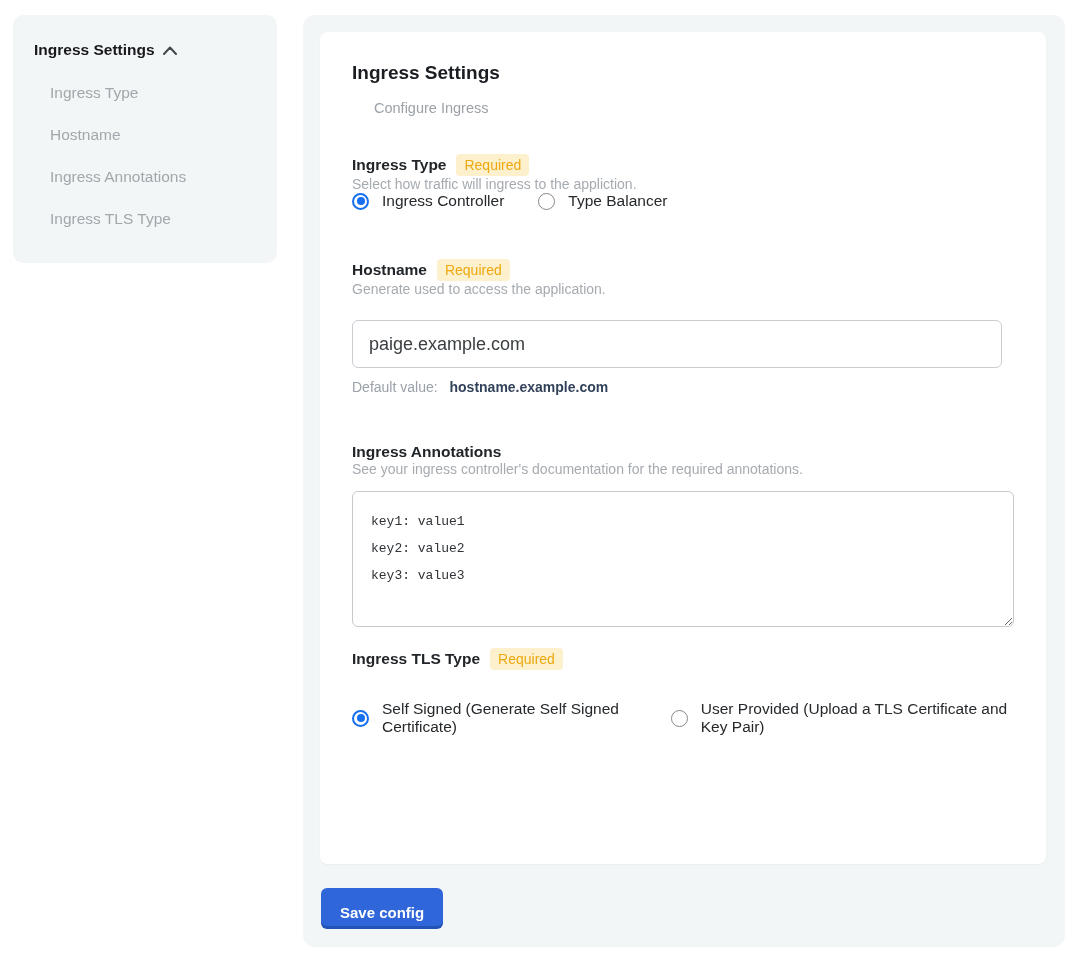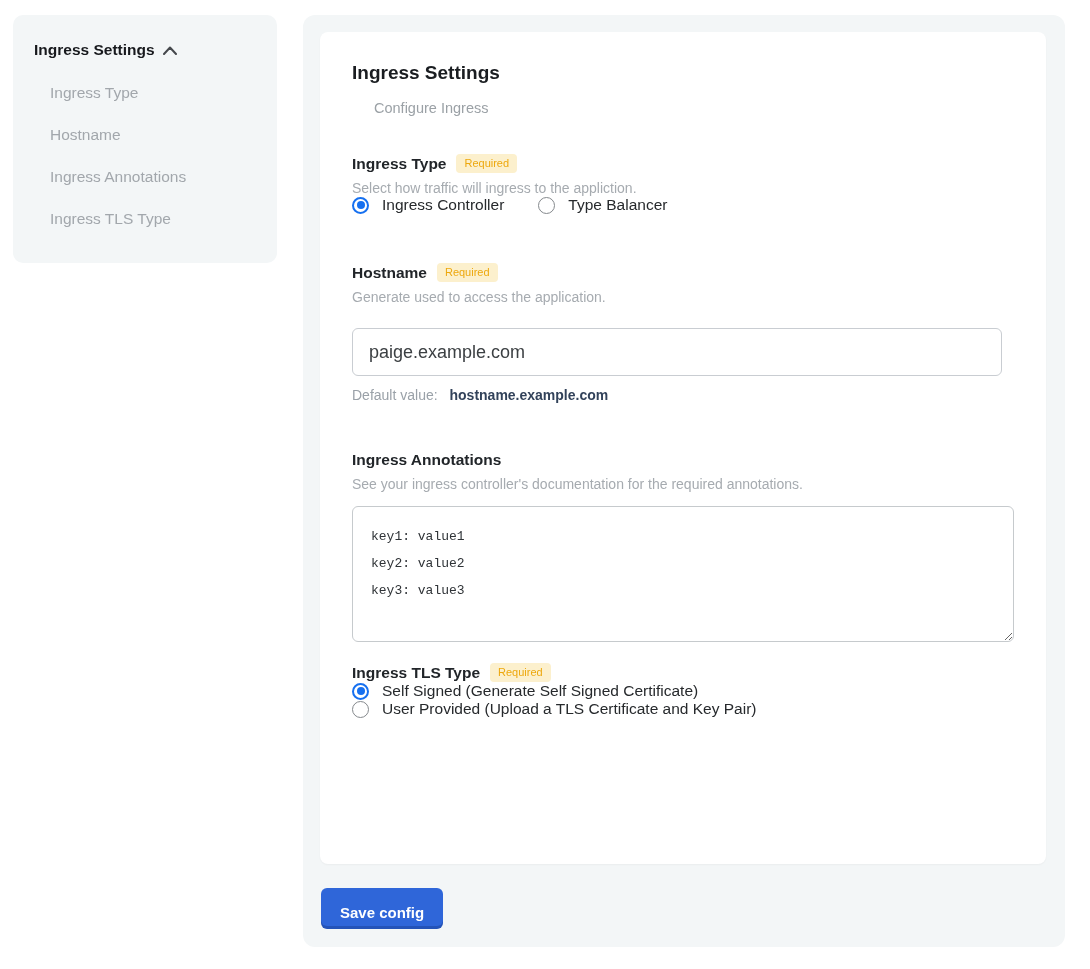--- a/index.html
+++ b/index.html
@@ -63,36 +63,36 @@
 
   .section { margin-top: 38px; }
   .section-tight { margin-top: 21px; }
   .section-header { display: flex; align-items: center; gap: 10px; }
   .section-label {
     font-size: 15.5px; font-weight: 700; color: #212529;
   }
   .required-badge {
     background: #fcf0cd;
     color: #eda80e;
-    font-size: 11px;
+    font-size: 14px;
     padding: 4px 8px;
     border-radius: 4px;
     line-height: 1;
   }
   .section-desc {
-    margin-top: 7px;
     font-size: 14px; color: #a6abb0;
   }
 
   
   .radio-row {
     display: flex; align-items: center; gap: 34px;
   }
   .radio-col {
-    display: flex; flex-direction: column; 
+    display: flex; flex-direction: row; gap: 25px;
+    margin-top: 30px;
   }
   .radio-item {
     display: flex; align-items: center; gap: 13px;
     cursor: pointer;
   }
   .radio-circle {
     width: 17px; height: 17px;
     border-radius: 50%;
     border: 1.5px solid #85898d;
     background: #ffffff;

